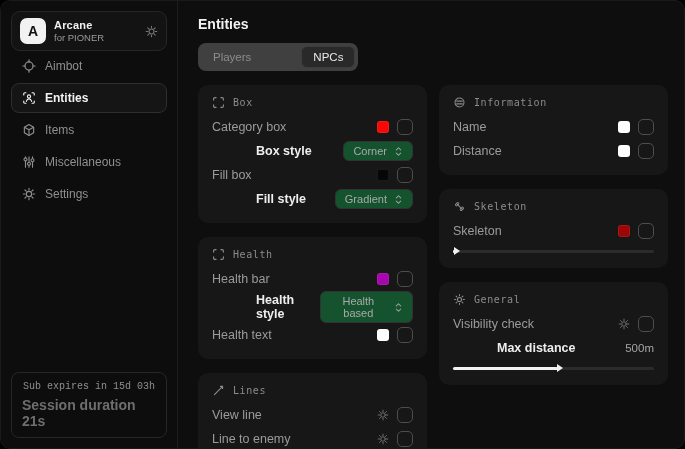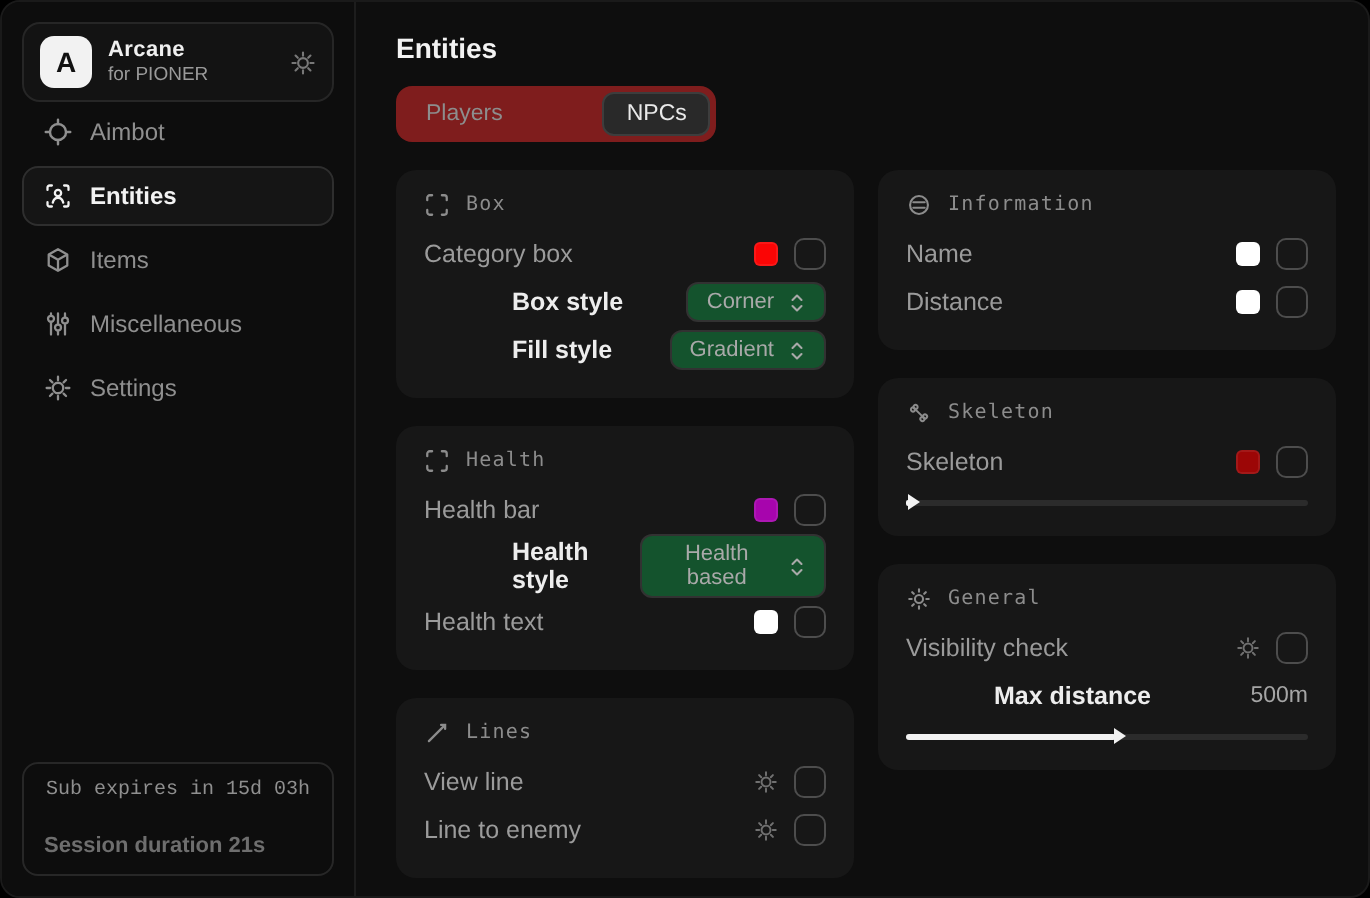--- a/index.html
+++ b/index.html
@@ -14,26 +14,26 @@
   .logo-sub { font-size:9.5px; color:#9a9a9a; margin-top:1px; }
   .logo-gear { margin-left:auto; color:#787878; cursor:pointer; display:flex; }
   .category-label { font-size:10px; color:#6b6b6b; margin:16px 0 8px 8px; letter-spacing:.3px; }
   .nav { display:flex; flex-direction:column; gap:2px; }
   .nav-item { display:flex; align-items:center; gap:9px; padding:7px 10px; border-radius:8px; border:1px solid transparent; color:#8f8f8f; font-size:12px; cursor:pointer; }
   .nav-item.selected { background:#151515; border-color:#2e2e2e; color:#f2f2f2; font-weight:600; }
   .nav-icon { display:flex; width:14px; }
   .spacer { flex:1; }
   .sub-card { border:1px solid #272727; border-radius:8px; padding:8px 10px; }
   .sub-line1 { font-family:Liberation Mono, monospace; font-size:10px; color:#8f8f8f; white-space:nowrap;text-align:center; }
-  .sub-line2 { font-size:11px; color:#6e6e6e; font-weight:600; margin-top:16px; }
+  .sub-line2 { font-size:14px; color:#6e6e6e; font-weight:600; margin-top:5px; }
 
   
   .main { flex:1; padding:15px 16px 14px 20px; display:flex; flex-direction:column; }
   .page-title { font-size:14px; font-weight:700; color:#f2f2f2; }
-  .tabs { display:inline-flex; align-self:flex-start; background:#7f1d1d; border-radius:8px; padding:3px; gap:2px; margin-top:11px; }
+  .tabs { display:inline-flex; align-self:flex-start; background:#404040; border-radius:8px; padding:3px; gap:2px; margin-top:11px; }
   .tab { border:1px solid transparent; background:transparent; color:#8d8d8d; font-size:11.5px; padding:4px 11px; border-radius:6px; cursor:pointer; font-family:inherit; }
   .tab.active { background:#292929; border-color:#3d3d3d; color:#e9e9e9;margin-left:36px; }
 
   .columns { display:flex; gap:12px; margin-top:14px; align-items:flex-start; }
   .col { flex:1; display:flex; flex-direction:column; gap:14px; }
   .card { background:#171717; border-radius:10px; padding:11px 14px 12px 14px; }
   .card-header { display:flex; align-items:center; gap:8px; margin-bottom:6px; }
   .card-header .htext { font-family:"DejaVu Sans Mono","Liberation Mono",monospace; font-size:10px; color:#8c8c8c; letter-spacing:.6px; }
   .hicon { display:flex; color:#8c8c8c; }
   .row { display:flex; align-items:center; justify-content:space-between; min-height:24px; }
@@ -164,20 +164,27 @@
             <button class="dropdown">
               <span>Corner</span>
               <span>
                   <svg width="9" height="11" viewBox="0 0 12 14" fill="none" stroke="currentColor" stroke-width="1.4" stroke-linecap="round" stroke-linejoin="round">
                     <path d="M3 5l3-3 3 3M3 9l3 3 3-3"></path>
                   </svg>
                 </span>
             </button>
           </div>
           <div class="row">
+            <span class="label">Fill box</span>
+            <span class="controls">
+              <span class="swatch" style="background: rgb(6, 6, 6);"></span>
+              <span class="checkbox"></span>
+            </span>
+          </div>
+          <div class="row">
             <span class="label strong">Fill style</span>
             <button class="dropdown">
               <span>Gradient</span>
               <span>
                   <svg width="9" height="11" viewBox="0 0 12 14" fill="none" stroke="currentColor" stroke-width="1.4" stroke-linecap="round" stroke-linejoin="round">
                     <path d="M3 5l3-3 3 3M3 9l3 3 3-3"></path>
                   </svg>
                 </span>
             </button>
           </div>

